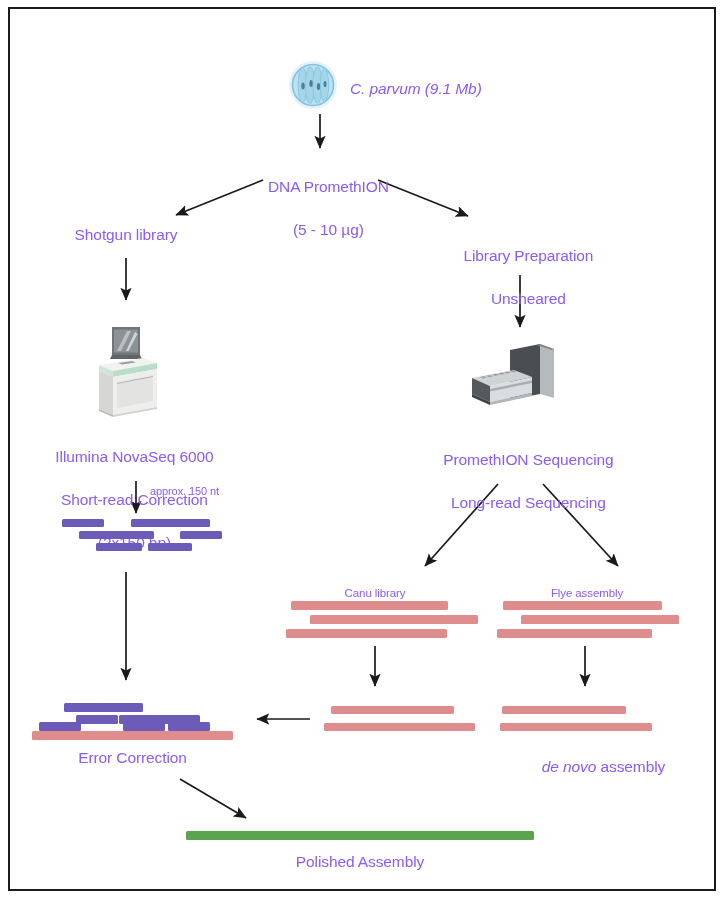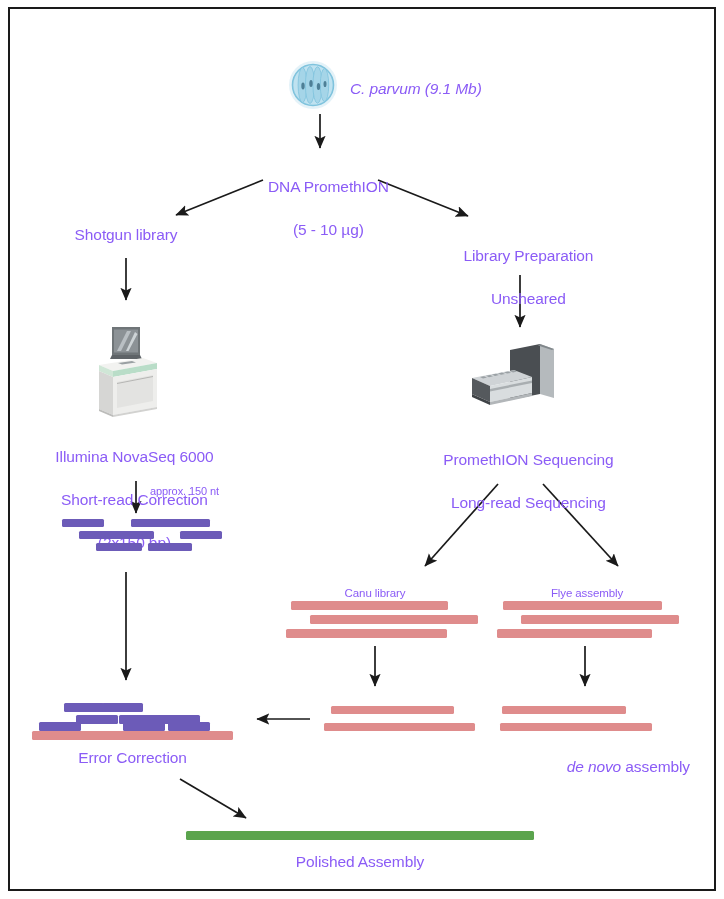--- a/index.html
+++ b/index.html
@@ -242,21 +242,21 @@
   </div>
 
   <div>
     <div class="bar bar-salmon" style="left:331px; top:706px; width:123px; height:8px;"></div>
     <div class="bar bar-salmon" style="left:324px; top:723px; width:151px; height:8px;"></div>
   </div>
   <div>
     <div class="bar bar-salmon" style="left:502px; top:706px; width:124px; height:8px;"></div>
     <div class="bar bar-salmon" style="left:500px; top:723px; width:152px; height:8px;"></div>
   </div>
-  <div class="lbl" style="left:500px; top:735px; width:190px; text-align:right;">
+  <div class="lbl" style="left:525px; top:735px; width:190px; text-align:left;">
     <span class="ital">de novo</span><span> assembly</span>
   </div>
 
   <div>
     <div class="bar bar-purple" style="left:64px;  top:703px; width:40px; height:9px;"></div>
     <div class="bar bar-purple" style="left:102px; top:703px; width:41px; height:9px;"></div>
     <div class="bar bar-purple" style="left:76px;  top:715px; width:42px; height:9px;"></div>
     <div class="bar bar-purple" style="left:119px; top:715px; width:44px; height:9px;"></div>
     <div class="bar bar-purple" style="left:158px; top:715px; width:42px; height:9px;"></div>
     <div class="bar bar-purple" style="left:39px;  top:722px; width:42px; height:9px;"></div>

